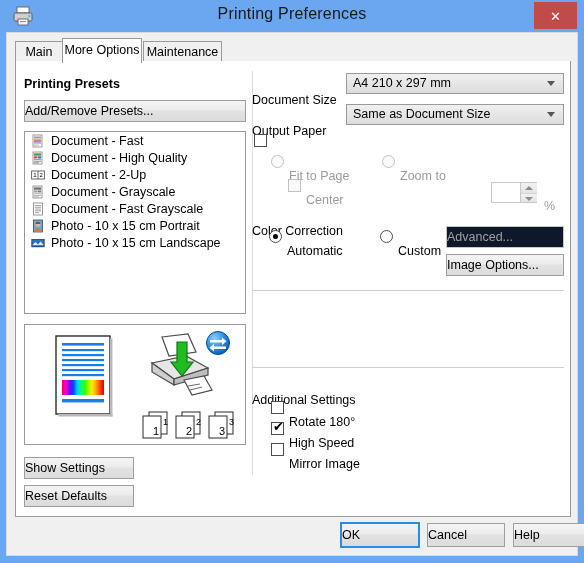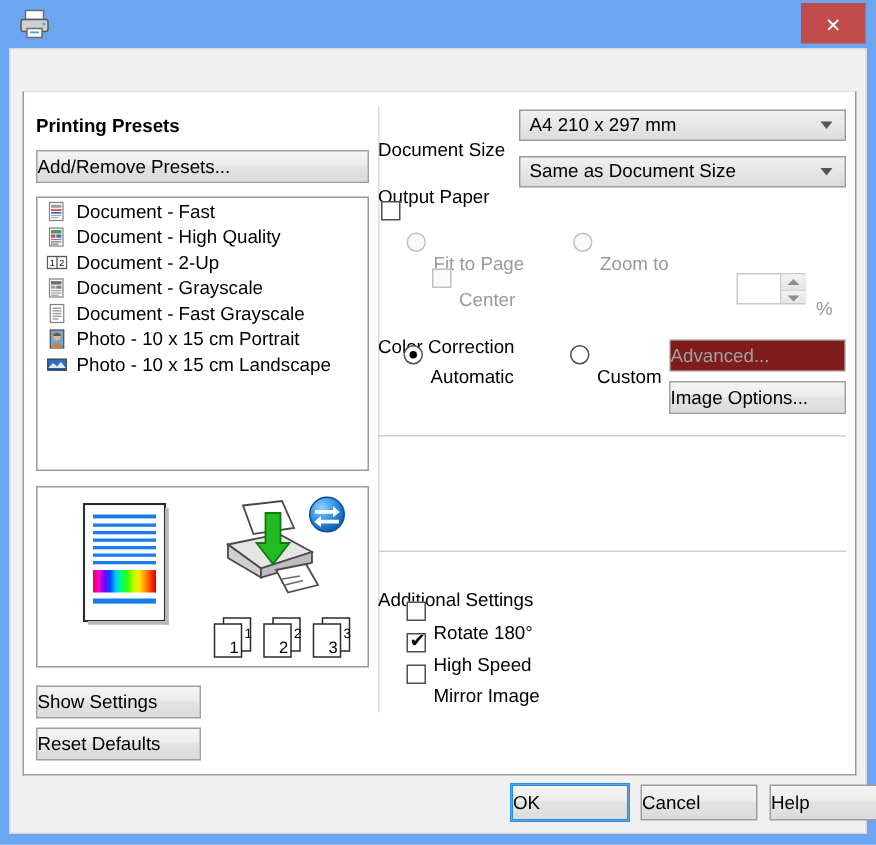--- a/index.html
+++ b/index.html
@@ -100,21 +100,21 @@
   #presets-title { left: 17px; top: 44px; }
 
   .btn {
     background: linear-gradient(to bottom, #f4f4f4 0%, #ececec 45%, #e2e2e2 50%, #dcdcdc 100%);
     border: 1px solid #9e9e9e;
     font-size: 12.5px; color: #000;
     text-align: left; cursor: pointer;
     font-family: "Liberation Sans", sans-serif;
     padding: 0;
   }
-  .btn.disabled { color: #a0a0a0; cursor: default; background: #7f1d1d; border-color: #c8c8c8; }
+  .btn.disabled { color: #a0a0a0; cursor: default; background: #0f172a; border-color: #c8c8c8; }
 
   #add-remove-btn {
     position: absolute; left: 17px; top: 67px;
     width: 222px; height: 22px;
   }
 
   #preset-list {
     position: absolute; left: 17px; top: 98px;
     width: 222px; height: 183px;
     background: #fff; border: 1px solid #9a9a9a;
@@ -245,26 +245,32 @@
 <div id="window">
 
   <div id="titlebar">
     <svg id="printer-icon" viewBox="0 0 22 20">
       <rect x="5" y="1" width="12" height="6" fill="#ffffff" stroke="#6b6b6b" stroke-width="1"></rect>
       <rect x="2" y="7" width="18" height="8" rx="1.5" fill="#cfcfcf" stroke="#5a5a5a" stroke-width="1"></rect>
       <rect x="6" y="13" width="10" height="6" fill="#ffffff" stroke="#6b6b6b" stroke-width="1"></rect>
       <rect x="8" y="15" width="6" height="1.2" fill="#4aa3df"></rect>
       <circle cx="17.3" cy="10" r="1" fill="#4aa3df"></circle>
     </svg>
+    <div id="title-text">Printing Preferences</div>
     <button id="close-btn">✕</button>
   </div>
 
   <div id="client">
 
     <div id="tabline"></div>
+    <div id="tabstrip">
+      <div class="tab" id="tab-main">Main</div>
+      <div class="tab active" id="tab-more">More Options</div>
+      <div class="tab" id="tab-maint">Maintenance</div>
+    </div>
 
     <div id="tabpage"></div>
 
     <div class="section-title" id="presets-title">Printing Presets</div>
 
     <button class="btn" id="add-remove-btn">Add/Remove Presets...</button>
 
     <div id="preset-list">
 
       <div class="preset-item">

